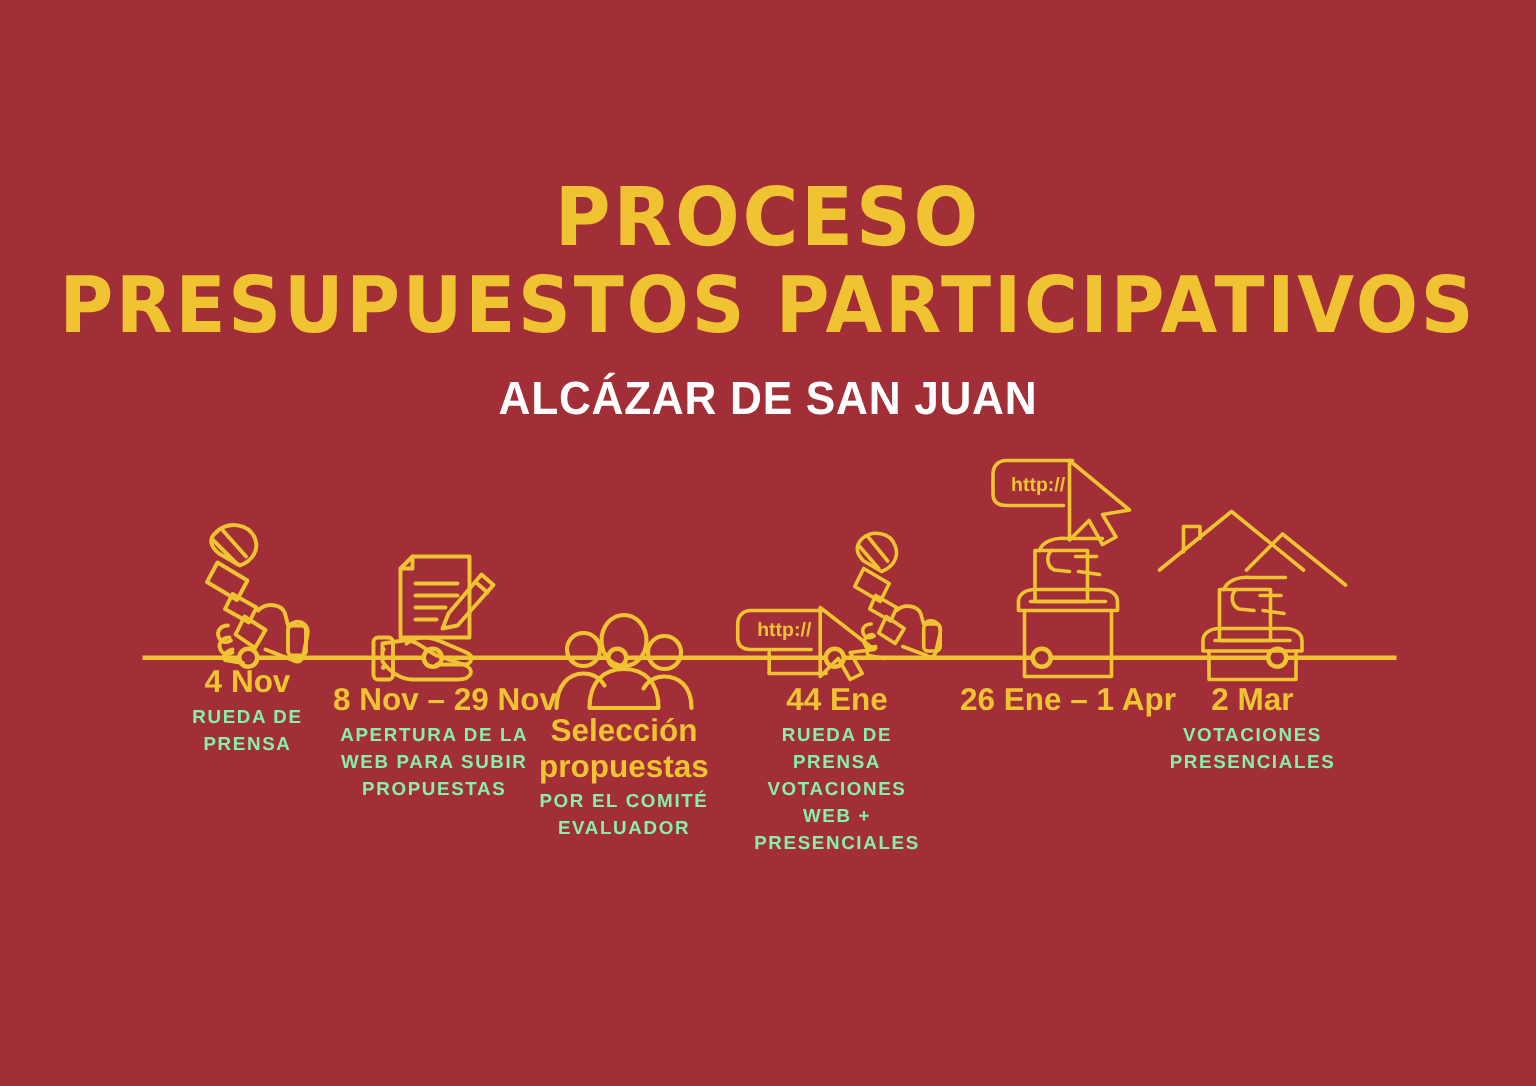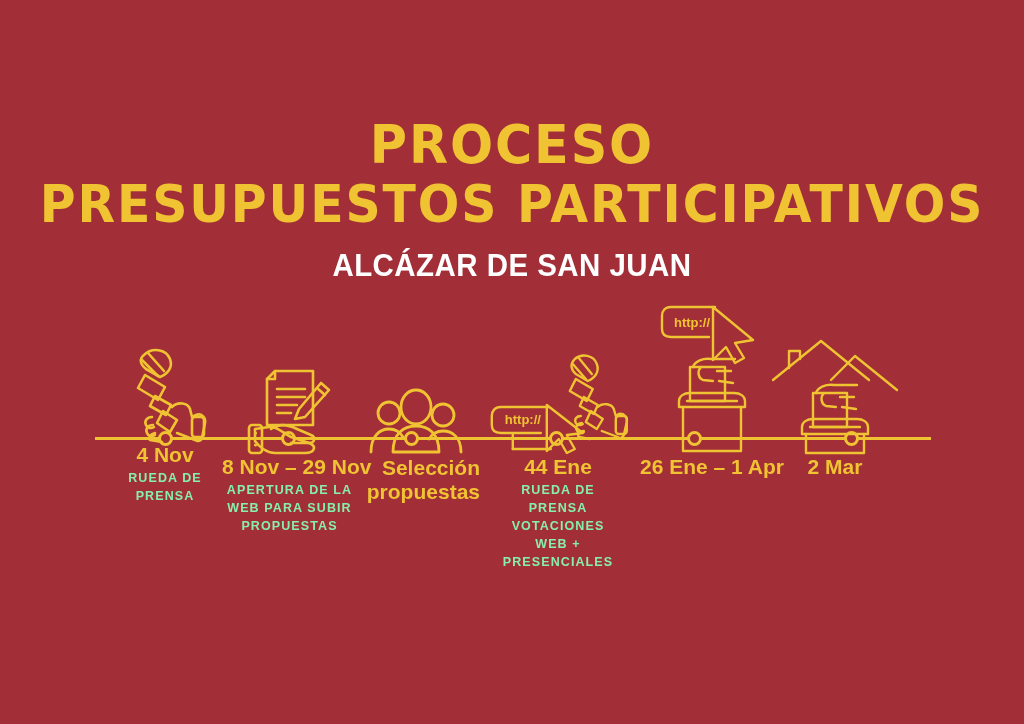--- a/index.html
+++ b/index.html
@@ -192,37 +192,38 @@
           <rect x="4" y="62" width="13" height="28" rx="3"></rect>
           <circle cx="10.5" cy="70" r="1.6" fill="#F0C333" stroke="none"></circle>
           <circle cx="10.5" cy="82" r="1.6" fill="#F0C333" stroke="none"></circle>
         </svg>
       </div>
     </div>
     <p class="step-date">8 Nov – 29 Nov</p>
     <p class="step-desc">APERTURA DE LA WEB PARA SUBIR PROPUESTAS</p>
   </div>
 
-  <div class="step" style="left:352px; top:456px; width:128px;text-align:right;">
+  <div class="step" style="left:352px; top:476px; width:128px;">
     <div class="step-icon-area">
       <div class="icon-wrap">
         <svg width="96" height="70" viewBox="0 0 96 70" fill="none" stroke="#F0C333" stroke-width="2.8" stroke-linecap="round" stroke-linejoin="round">
 
           <circle cx="21" cy="27" r="11"></circle>
           <path d="M3 66 C3 50 12 43 21 43 C27 43 32 46 35 51"></path>
 
           <circle cx="75" cy="29" r="11"></circle>
           <path d="M93 66 C93 51 84 45 75 45 C69 45 64 48 61 53"></path>
 
           <ellipse cx="48" cy="21" rx="15" ry="17"></ellipse>
           <path d="M25 66 C25 48 35 40 48 40 C61 40 71 48 71 66 Z"></path>
         </svg>
       </div>
     </div>
     <p class="step-date wrap">Selección propuestas</p>
+    <p class="step-desc">POR EL COMITÉ EVALUADOR</p>
   </div>
 
   <div class="step" style="left:494px; top:455px; width:128px;">
     <div class="step-icon-area">
       <div class="icon-wrap" style="transform:translateX(-48%);">
         <svg width="140" height="100" viewBox="0 0 140 100" fill="none" stroke="#F0C333" stroke-width="2.4" stroke-linecap="round" stroke-linejoin="round">
 
           <path d="M58 52 L10 52 C4 52 1 56 1 61 L1 70 C1 75 4 78 10 78 L50 78"></path>
           <text x="14" y="69" font-family="Liberation Sans, sans-serif" font-size="13" font-weight="bold" fill="#F0C333" stroke="none">http://</text>
 
@@ -296,15 +297,16 @@
           <path d="M73 72 L87 74"></path>
 
           <path d="M33 92 C33 87 38 84 44 84 L88 84 C94 84 99 87 99 92 L99 99 L33 99 Z"></path>
           <line x1="41" y1="92" x2="91" y2="92"></line>
 
           <path d="M37 99 L37 118 L95 118 L95 99"></path>
         </svg>
       </div>
     </div>
     <p class="step-date">2 Mar</p>
+    <p class="step-desc">VOTACIONES PRESENCIALES</p>
   </div>
 
 </div>
 
 </body></html>

